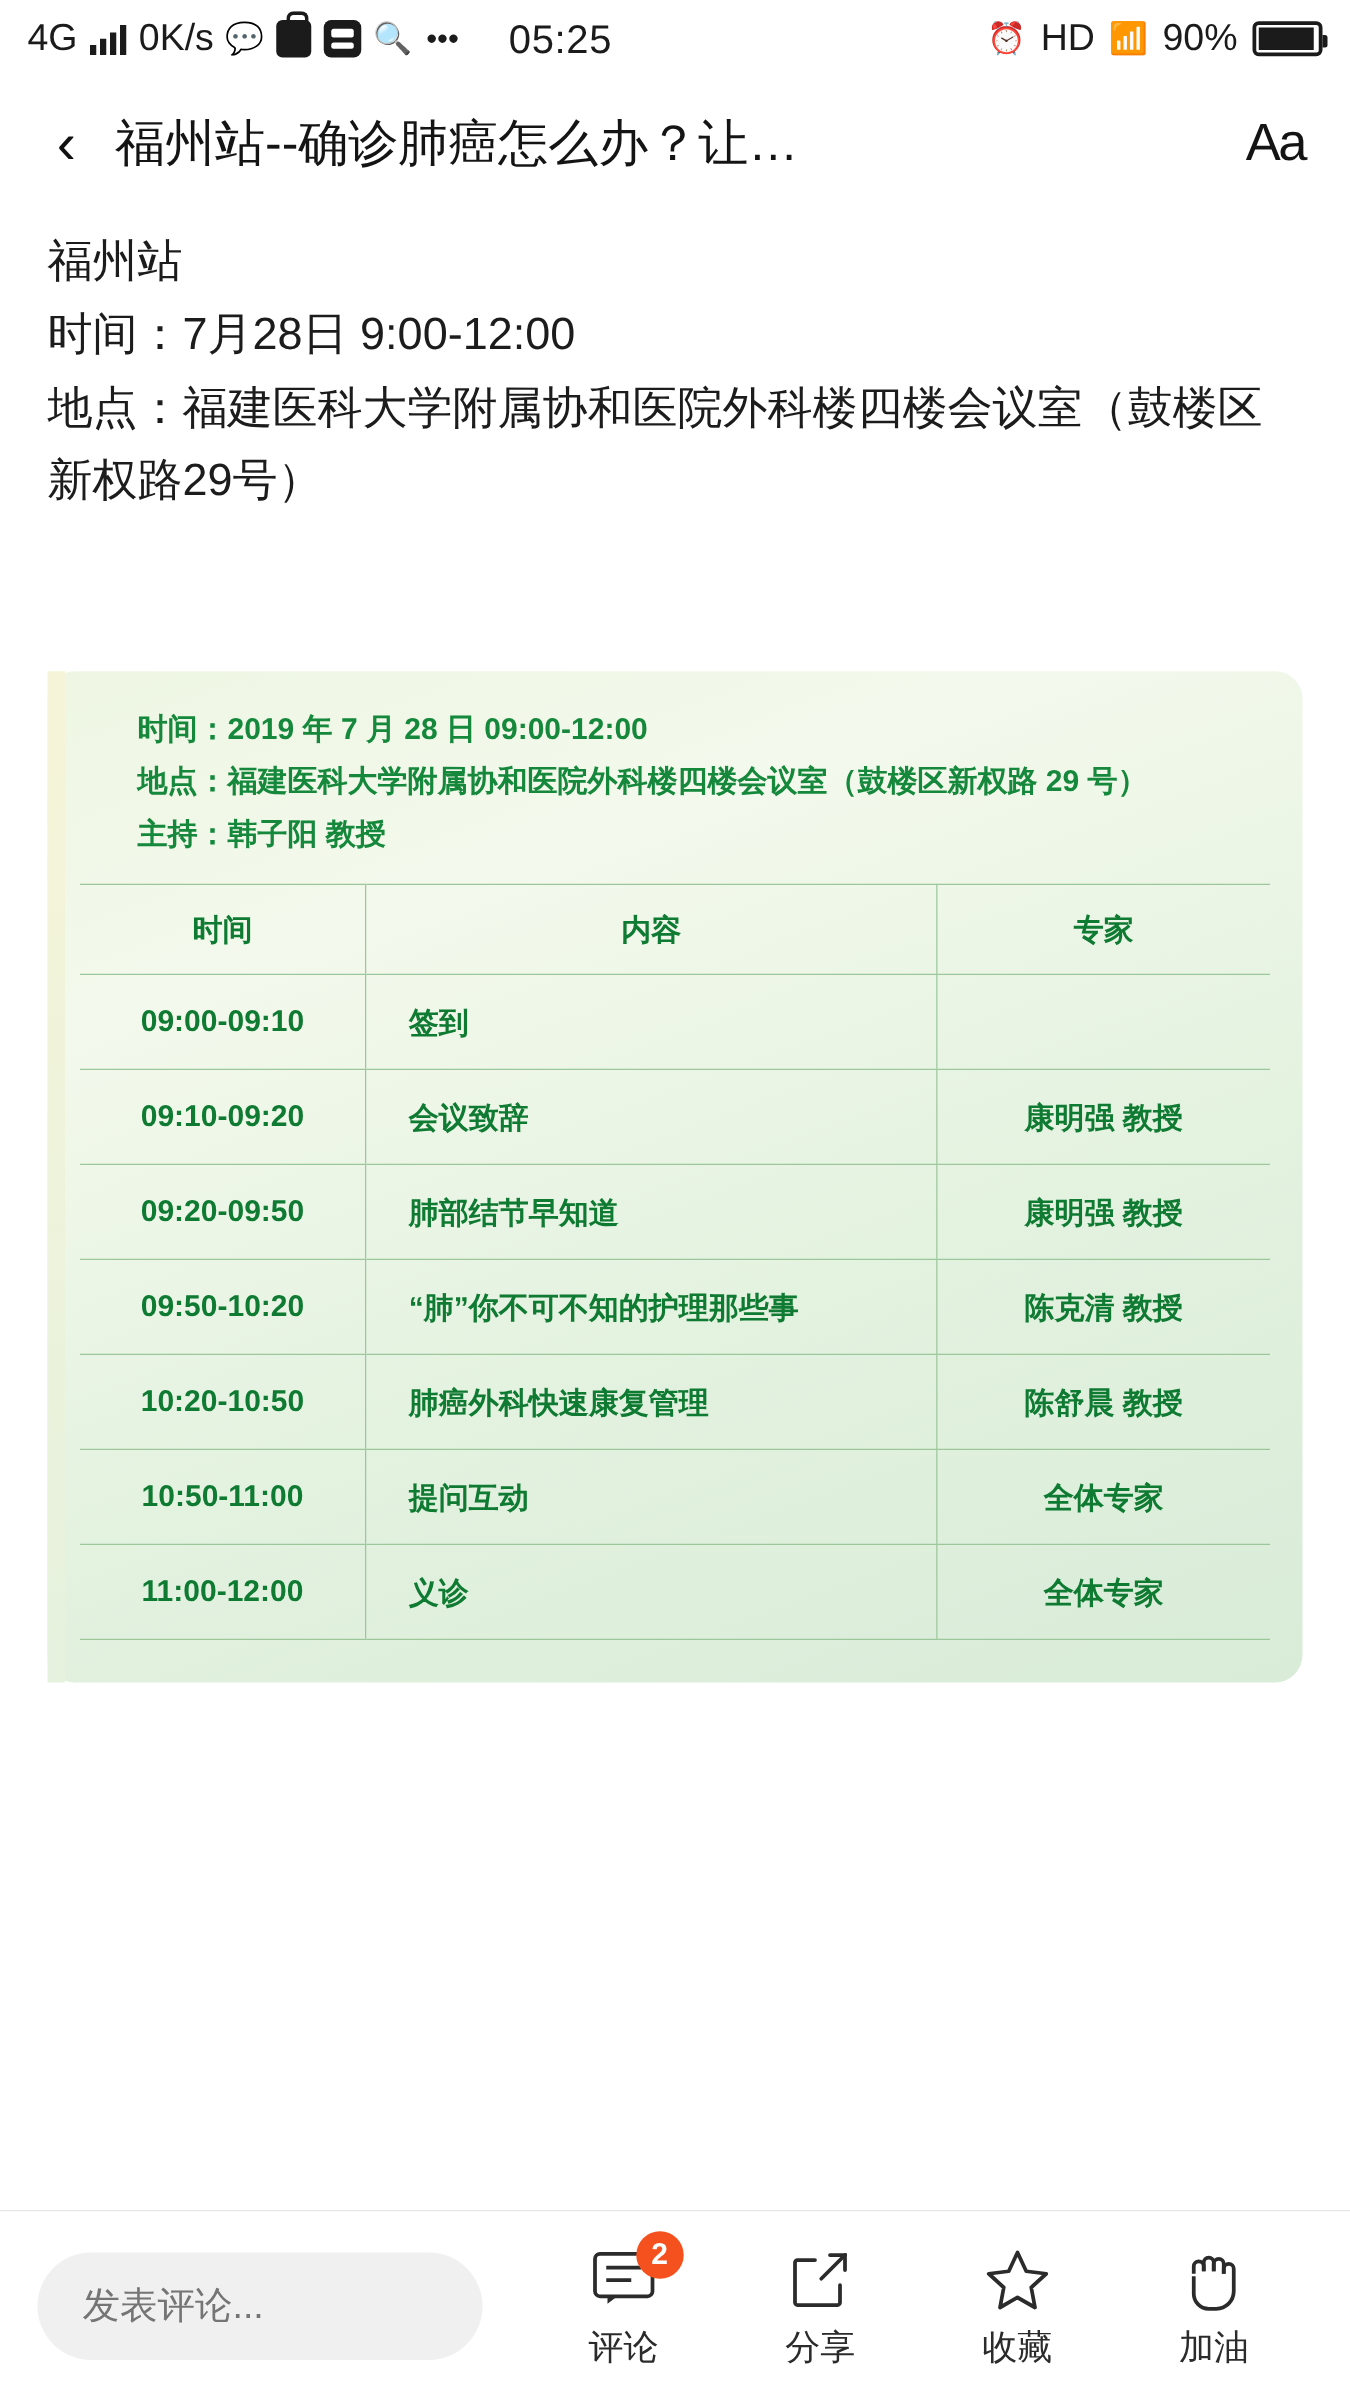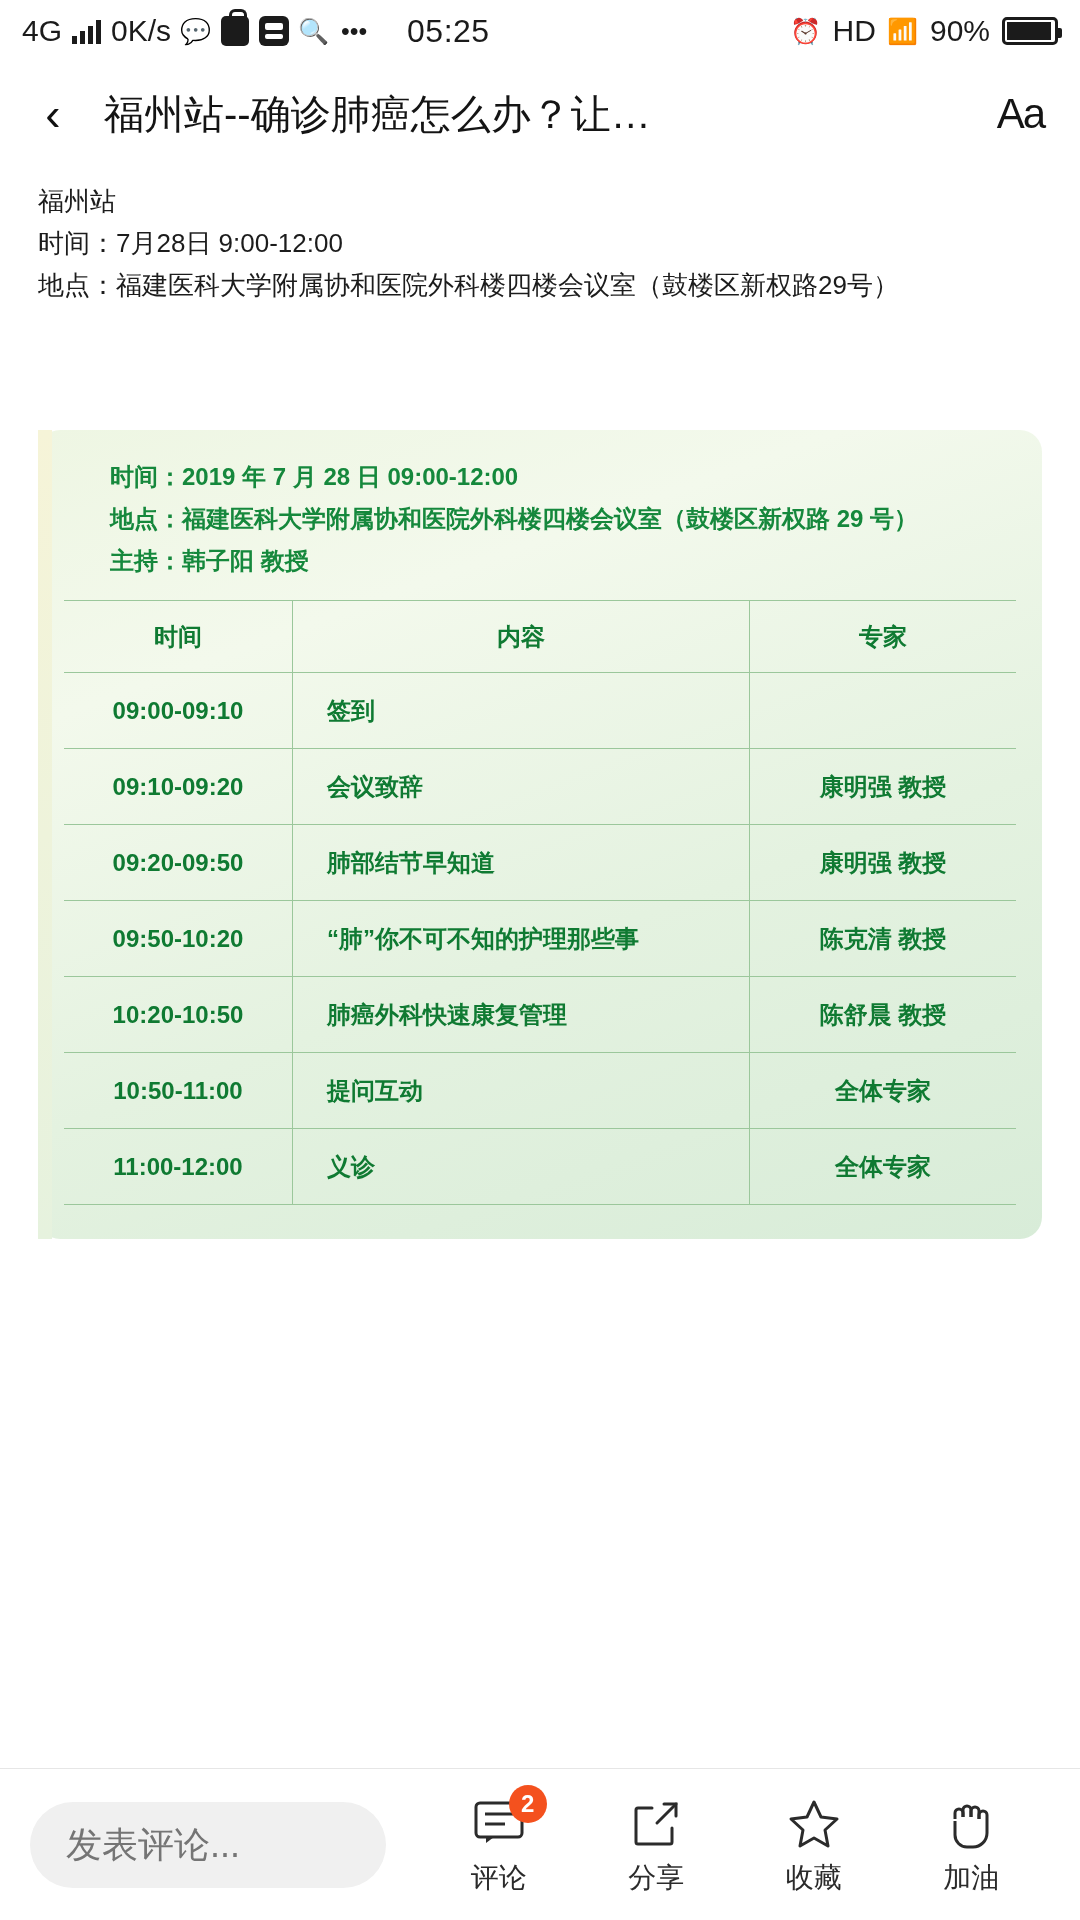--- a/index.html
+++ b/index.html
@@ -71,41 +71,41 @@
     align-items: center;
     padding: 0 30px;
   }
   .back-chevron {
     width: 46px; height: 46px;
     display: flex; align-items: center; justify-content: center;
     font-size: 46px; color: #111; font-weight: 300;
   }
   .title-text {
     flex: 1;
-    margin-left: 28px;
+    margin-left: 16px;
     font-size: 40px;
     color: #141414;
     white-space: nowrap;
     overflow: hidden;
     text-overflow: ellipsis;
     padding-right: 14px;
   }
   .font-size-btn {
     font-size: 42px;
     color: #141414;
     letter-spacing: -2px;
     padding-right: 6px;
   }
 
   
   .article {
     padding: 14px 38px 0 38px;
   }
   .article p {
-    font-size: 26px;
+    font-size: 36px;
     line-height: 1.62;
     color: #1c1c1c;
   }
   .spacer-lg { height: 76px; }
 
   
   .poster {
     margin: 48px 38px 0 38px;
     background: linear-gradient(160deg, #eef6e3 0%, #f3f9ec 25%, #e4f2e0 60%, #d8ecd8 100%);
     padding: 26px 26px 34px 26px;
@@ -160,21 +160,21 @@
     padding: 0 30px;
   }
   .comment-input {
     width: 356px;
     height: 86px;
     border-radius: 43px;
     background: #f0f0f0;
     border: none;
     outline: none;
     padding: 0 36px;
-    font-size: 36px;
+    font-size: 30px;
     color: #9a9a9a;
     font-family: "Liberation Sans", sans-serif;
   }
   .actions { flex: 1; display: flex; justify-content: space-around; align-items: center; padding-left: 34px; }
   .action { display: flex; flex-direction: column; align-items: center; position: relative; width: 140px; }
   .action .glyph { height: 62px; display: flex; align-items: center; justify-content: center; color: #2b2b2b; }
   .action .label { font-size: 28px; color: #2b2b2b; margin-top: 4px; }
   .badge {
     position: absolute;
     top: -8px; left: 80px;

